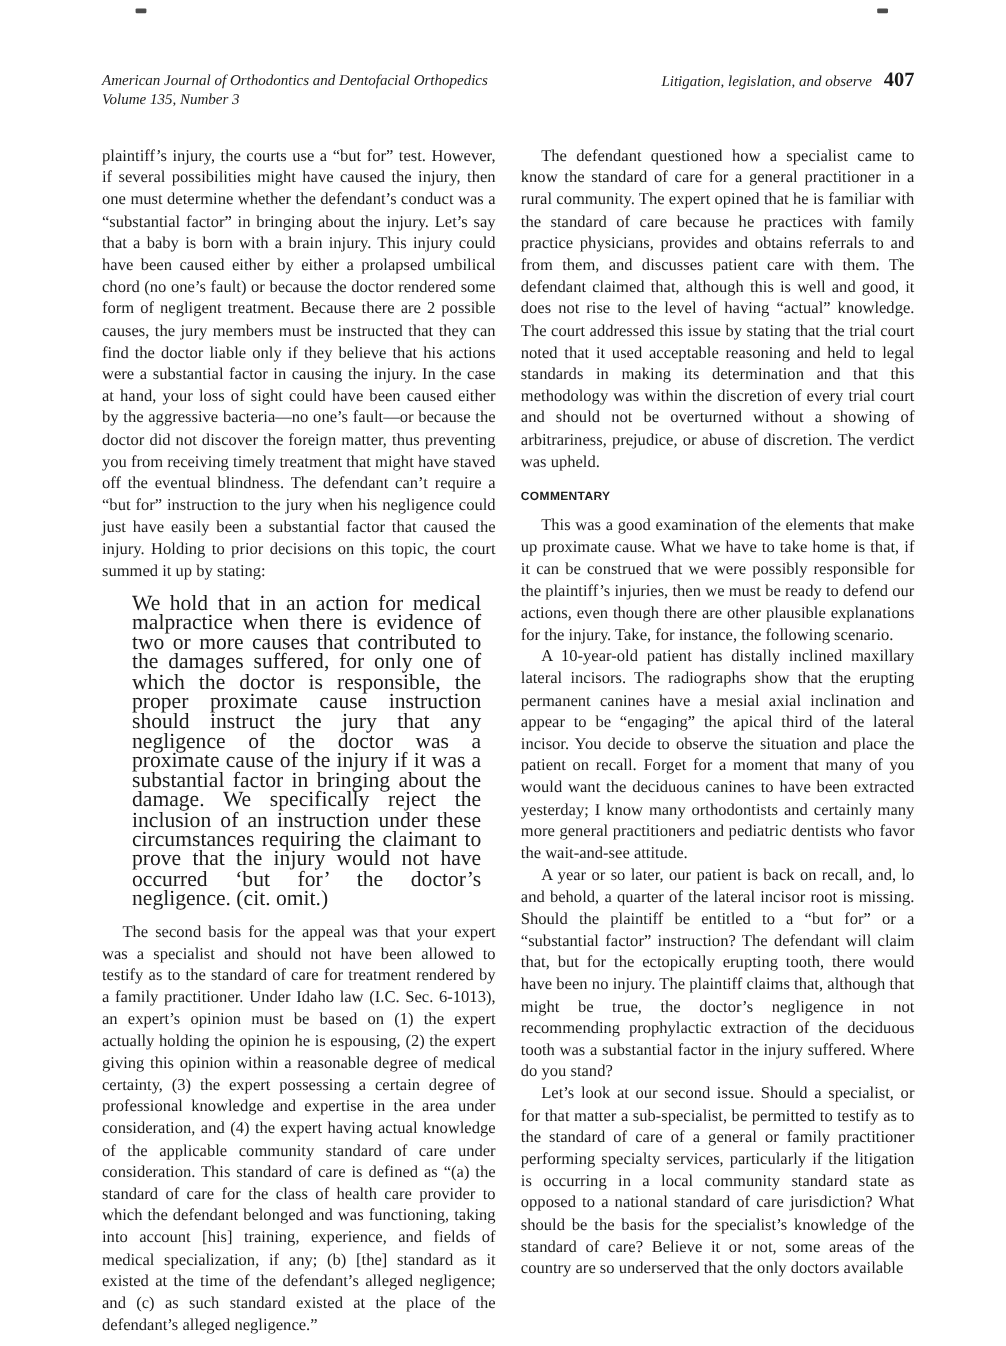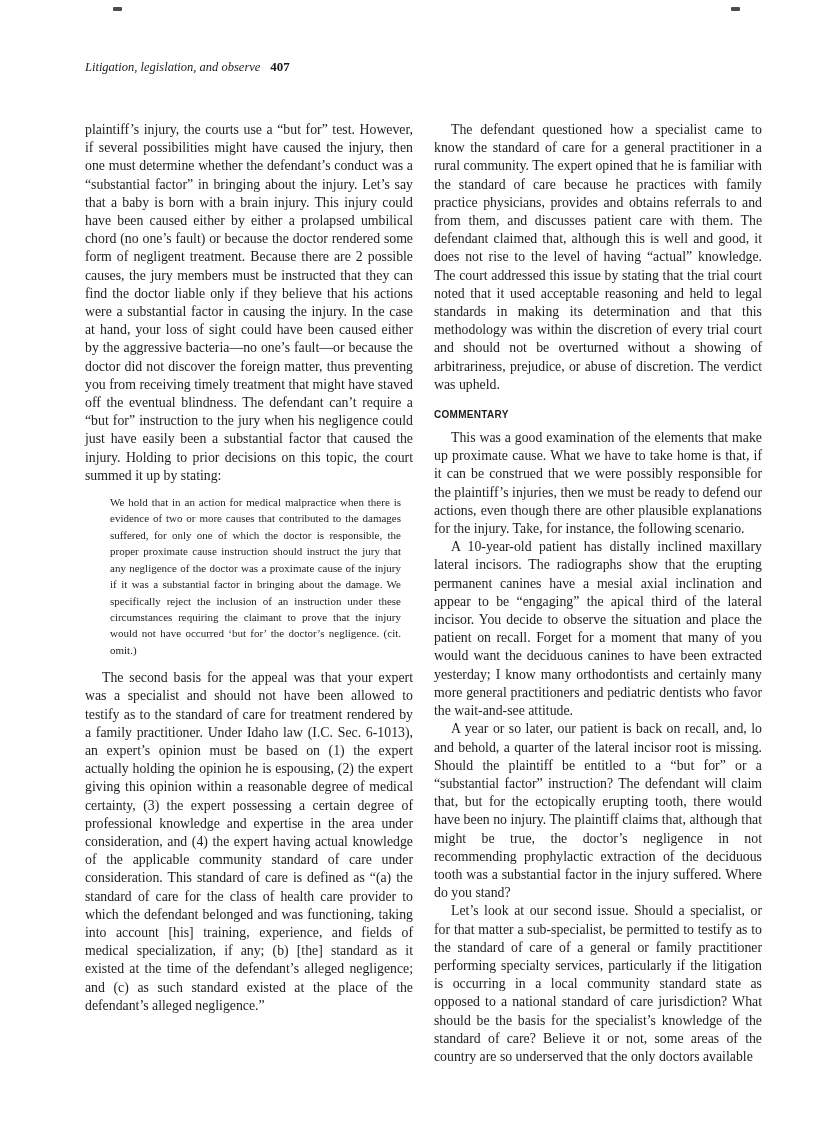--- a/index.html
+++ b/index.html
@@ -32,21 +32,21 @@
     justify-content: space-between;
     align-items: flex-start;
     font-size: 12.5px;
     line-height: 16px;
   }
   .header-left { font-style: italic; }
   .header-right { font-style: italic; white-space: nowrap; }
   .page-num {
     font-style: normal;
     font-weight: bold;
-    font-size: 13px;
+    font-size: 17px;
     margin-left: 10px;
   }
 
   .columns {
     position: absolute;
     top: 121px;
     left: 85px;
     width: 677px;
     display: flex;
     gap: 21px;
@@ -57,21 +57,21 @@
     margin: 0;
     text-align: justify;
     font-size: 13.8px;
     line-height: 18.2px;
     text-indent: 17px;
   }
   .para.no-indent { text-indent: 0; }
 
   .quote {
     margin: 9px 12px 11px 25px;
-    font-size: 11px;
+    font-size: 18px;
     line-height: 16.4px;
     text-align: justify;
   }
 
   .commentary {
     font-family: "Liberation Sans", sans-serif;
     font-size: 10px;
     font-weight: 700;
     letter-spacing: 0.3px;
     margin: 15px 0 9px 0;
@@ -79,20 +79,24 @@
 </style>
 </head>
 <body>
 
 <div class="page">
 
   <div class="scan-mark left"></div>
   <div class="scan-mark right"></div>
 
   <header class="page-header">
+    <div class="header-left">
+      <div>American Journal of Orthodontics and Dentofacial Orthopedics</div>
+      <div>Volume 135, Number 3</div>
+    </div>
     <div class="header-right">
       <span>Litigation, legislation, and observe</span><span class="page-num">407</span>
     </div>
   </header>
 
   <main class="columns">
 
     <div class="col">
       <p class="para no-indent">plaintiff’s injury, the courts use a “but for” test. However, if several possibilities might have caused the injury, then one must determine whether the defendant’s conduct was a “substantial factor” in bringing about the injury. Let’s say that a baby is born with a brain injury. This injury could have been caused either by either a prolapsed umbilical chord (no one’s fault) or because the doctor rendered some form of negligent treatment. Because there are 2 possible causes, the jury members must be instructed that they can find the doctor liable only if they believe that his actions were a substantial factor in causing the injury. In the case at hand, your loss of sight could have been caused either by the aggressive bacteria—no one’s fault—or because the doctor did not discover the foreign matter, thus preventing you from receiving timely treatment that might have staved off the eventual blindness. The defendant can’t require a “but for” instruction to the jury when his negligence could just have easily been a substantial factor that caused the injury. Holding to prior decisions on this topic, the court summed it up by stating:</p>
       <blockquote class="quote">We hold that in an action for medical malpractice when there is evidence of two or more causes that contributed to the damages suffered, for only one of which the doctor is responsible, the proper proximate cause instruction should instruct the jury that any negligence of the doctor was a proximate cause of the injury if it was a substantial factor in bringing about the damage. We specifically reject the inclusion of an instruction under these circumstances requiring the claimant to prove that the injury would not have occurred ‘but for’ the doctor’s negligence. (cit. omit.)</blockquote>

